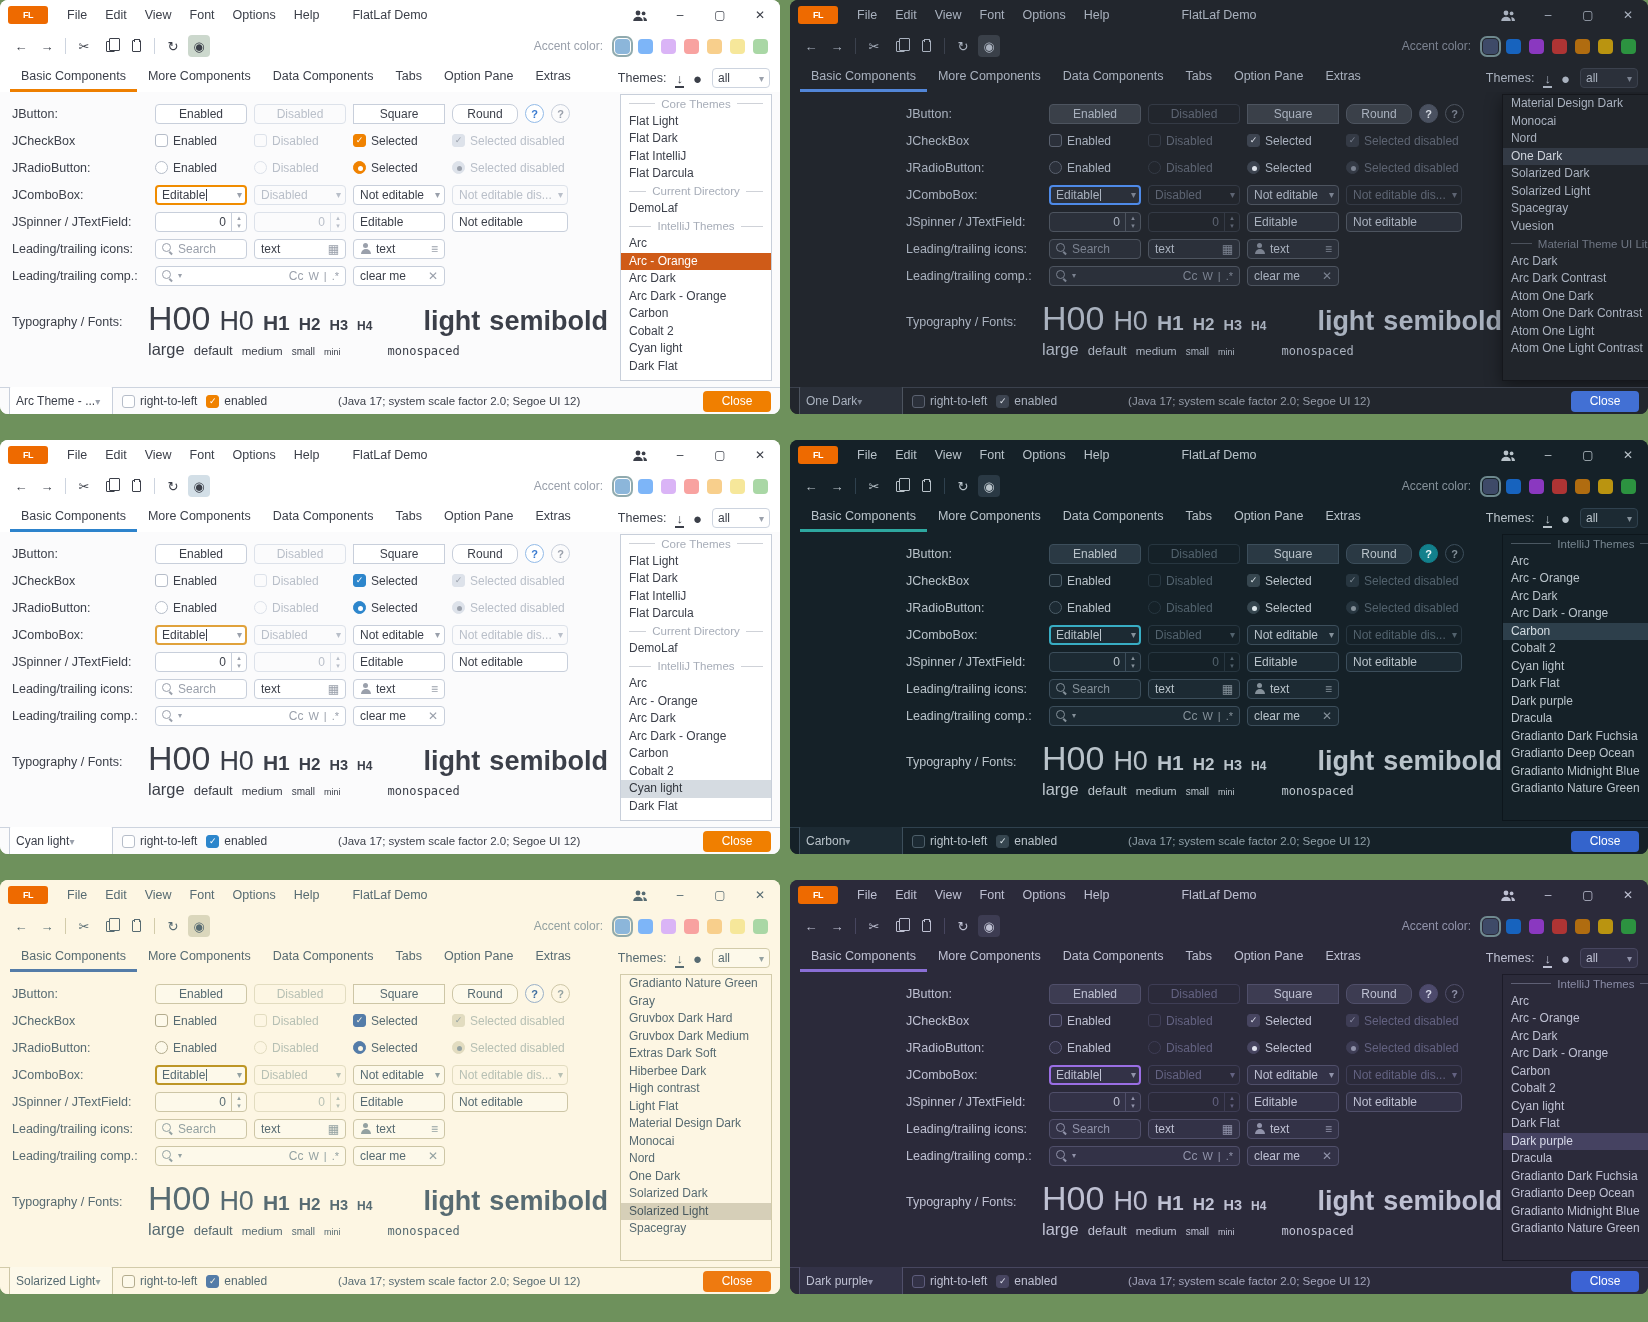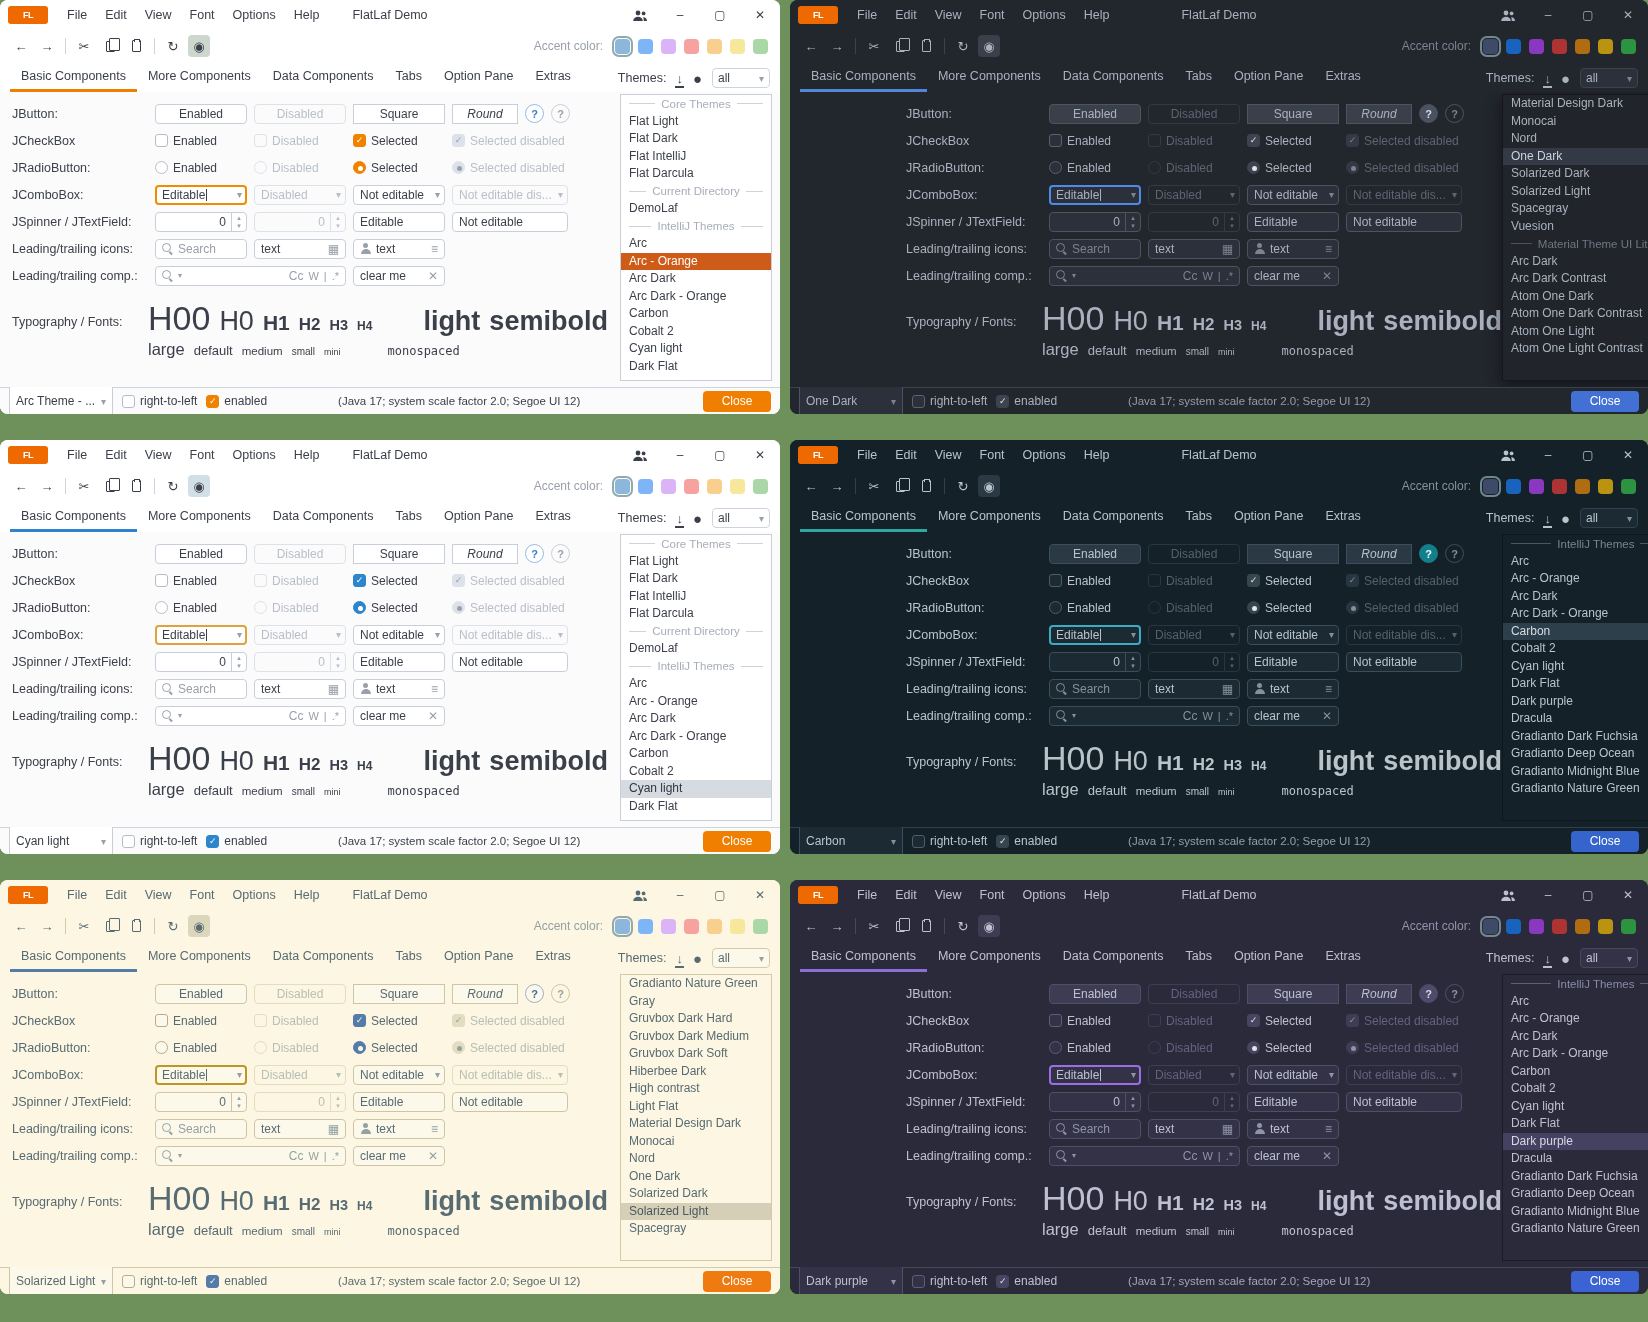--- a/index.html
+++ b/index.html
@@ -93,21 +93,21 @@
   .cgrid{flex:1;padding:8px 0 0 12px;}
   .pos-right .cgrid{padding-left:116px;}
   .crow{display:flex;align-items:center;height:27px;gap:7px;}
   .rlabel{width:136px;flex:none;font-size:12.5px;color:var(--text);}
   .w1,.w2{width:92px;flex:none;}.w3{width:92px;flex:none;}.w4{width:116px;flex:none;}
 
   .btn{height:20px;border:1px solid var(--btnb);border-radius:4px;background:var(--btn);
     color:var(--text);font-size:12px;font-family:inherit;padding:0 4px;}
   .btn.dis{color:var(--dis);border-color:var(--bdis);background:transparent;}
   .btn.sq{border-radius:0;}
-  .btn.rd{border-radius:0;font-style:italic;}
+  .btn.rd{border-radius:8px;}
   .help{width:19px;height:19px;flex:none;border-radius:50%;display:flex;align-items:center;justify-content:center;
     font-size:11px;font-weight:bold;}
   .help.p1{background:var(--help1bg);border:1px solid var(--help1b);color:var(--help1c);}
   .help.p2{background:transparent;border:1px solid var(--btnb);color:var(--muted);}
 
   .cbi{display:flex;align-items:center;gap:5px;font-size:12px;color:var(--text);}
   .cbi.dim{color:var(--dis);}
   .cbox{width:13px;height:13px;flex:none;border-radius:3px;border:1px solid var(--uncheck);background:var(--field);
     display:flex;align-items:center;justify-content:center;font-size:9px;line-height:1;color:transparent;}
   .cbox.on{background:var(--cbbg);border-color:var(--cbbg);color:var(--cbmark);}
@@ -172,21 +172,21 @@
   .themes-list.popup{box-shadow:0 5px 16px rgba(0,0,0,.45);}
   .list-item{height:17.5px;line-height:17.5px;padding:0 8px;white-space:nowrap;color:var(--text);}
   .list-item.sel{background:var(--selbg);color:var(--seltext);}
   .list-sep{height:17.5px;display:flex;align-items:center;gap:6px;padding:0 8px;color:var(--sep);font-size:11.5px;white-space:nowrap;}
   .list-sep::before,.list-sep::after{content:"";flex:1;height:1px;background:var(--sep);opacity:.55;}
 
   
   .statusbar{height:27px;flex:none;display:flex;align-items:center;gap:9px;padding:0 9px;
     border-top:1px solid var(--border);background:var(--bg);}
   .sb-combo{width:104px;height:16px;border:1px solid var(--btnb);border-radius:4px;background:var(--field);
-    display:flex;align-items:center;justify-content:space-between;padding:16px 6px;font-size:12px;color:var(--text);}
+    display:flex;align-items:center;padding:16px 6px;font-size:12px;color:var(--text);}
   .sb-combo .arr{color:var(--muted);font-size:10px;}
   .sb-status{font-size:11.5px;color:var(--status);margin-left:62px;white-space:nowrap;}
   .close-btn{margin-left:auto;width:68px;height:21px;border:none;border-radius:4px;background:var(--close);
     color:#fff;font-size:12px;font-family:inherit;}
 </style>
 </head>
 <body>
 
 <div id="desktop">
   <div id="grid">
@@ -1505,21 +1505,21 @@
           </div>
         </div>
       </div>
     </div>
 
     <div class="themes-list">
             <div class="list-item">Gradianto Nature Green</div>
             <div class="list-item">Gray</div>
             <div class="list-item">Gruvbox Dark Hard</div>
             <div class="list-item">Gruvbox Dark Medium</div>
-            <div class="list-item">Gruvbox Dark Soft</div>
+            <div class="list-item">Extras Dark Soft</div>
             <div class="list-item">Hiberbee Dark</div>
             <div class="list-item">High contrast</div>
             <div class="list-item">Light Flat</div>
             <div class="list-item">Material Design Dark</div>
             <div class="list-item">Monocai</div>
             <div class="list-item">Nord</div>
             <div class="list-item">One Dark</div>
             <div class="list-item">Solarized Dark</div>
             <div class="list-item sel">Solarized Light</div>
             <div class="list-item">Spacegray</div>

